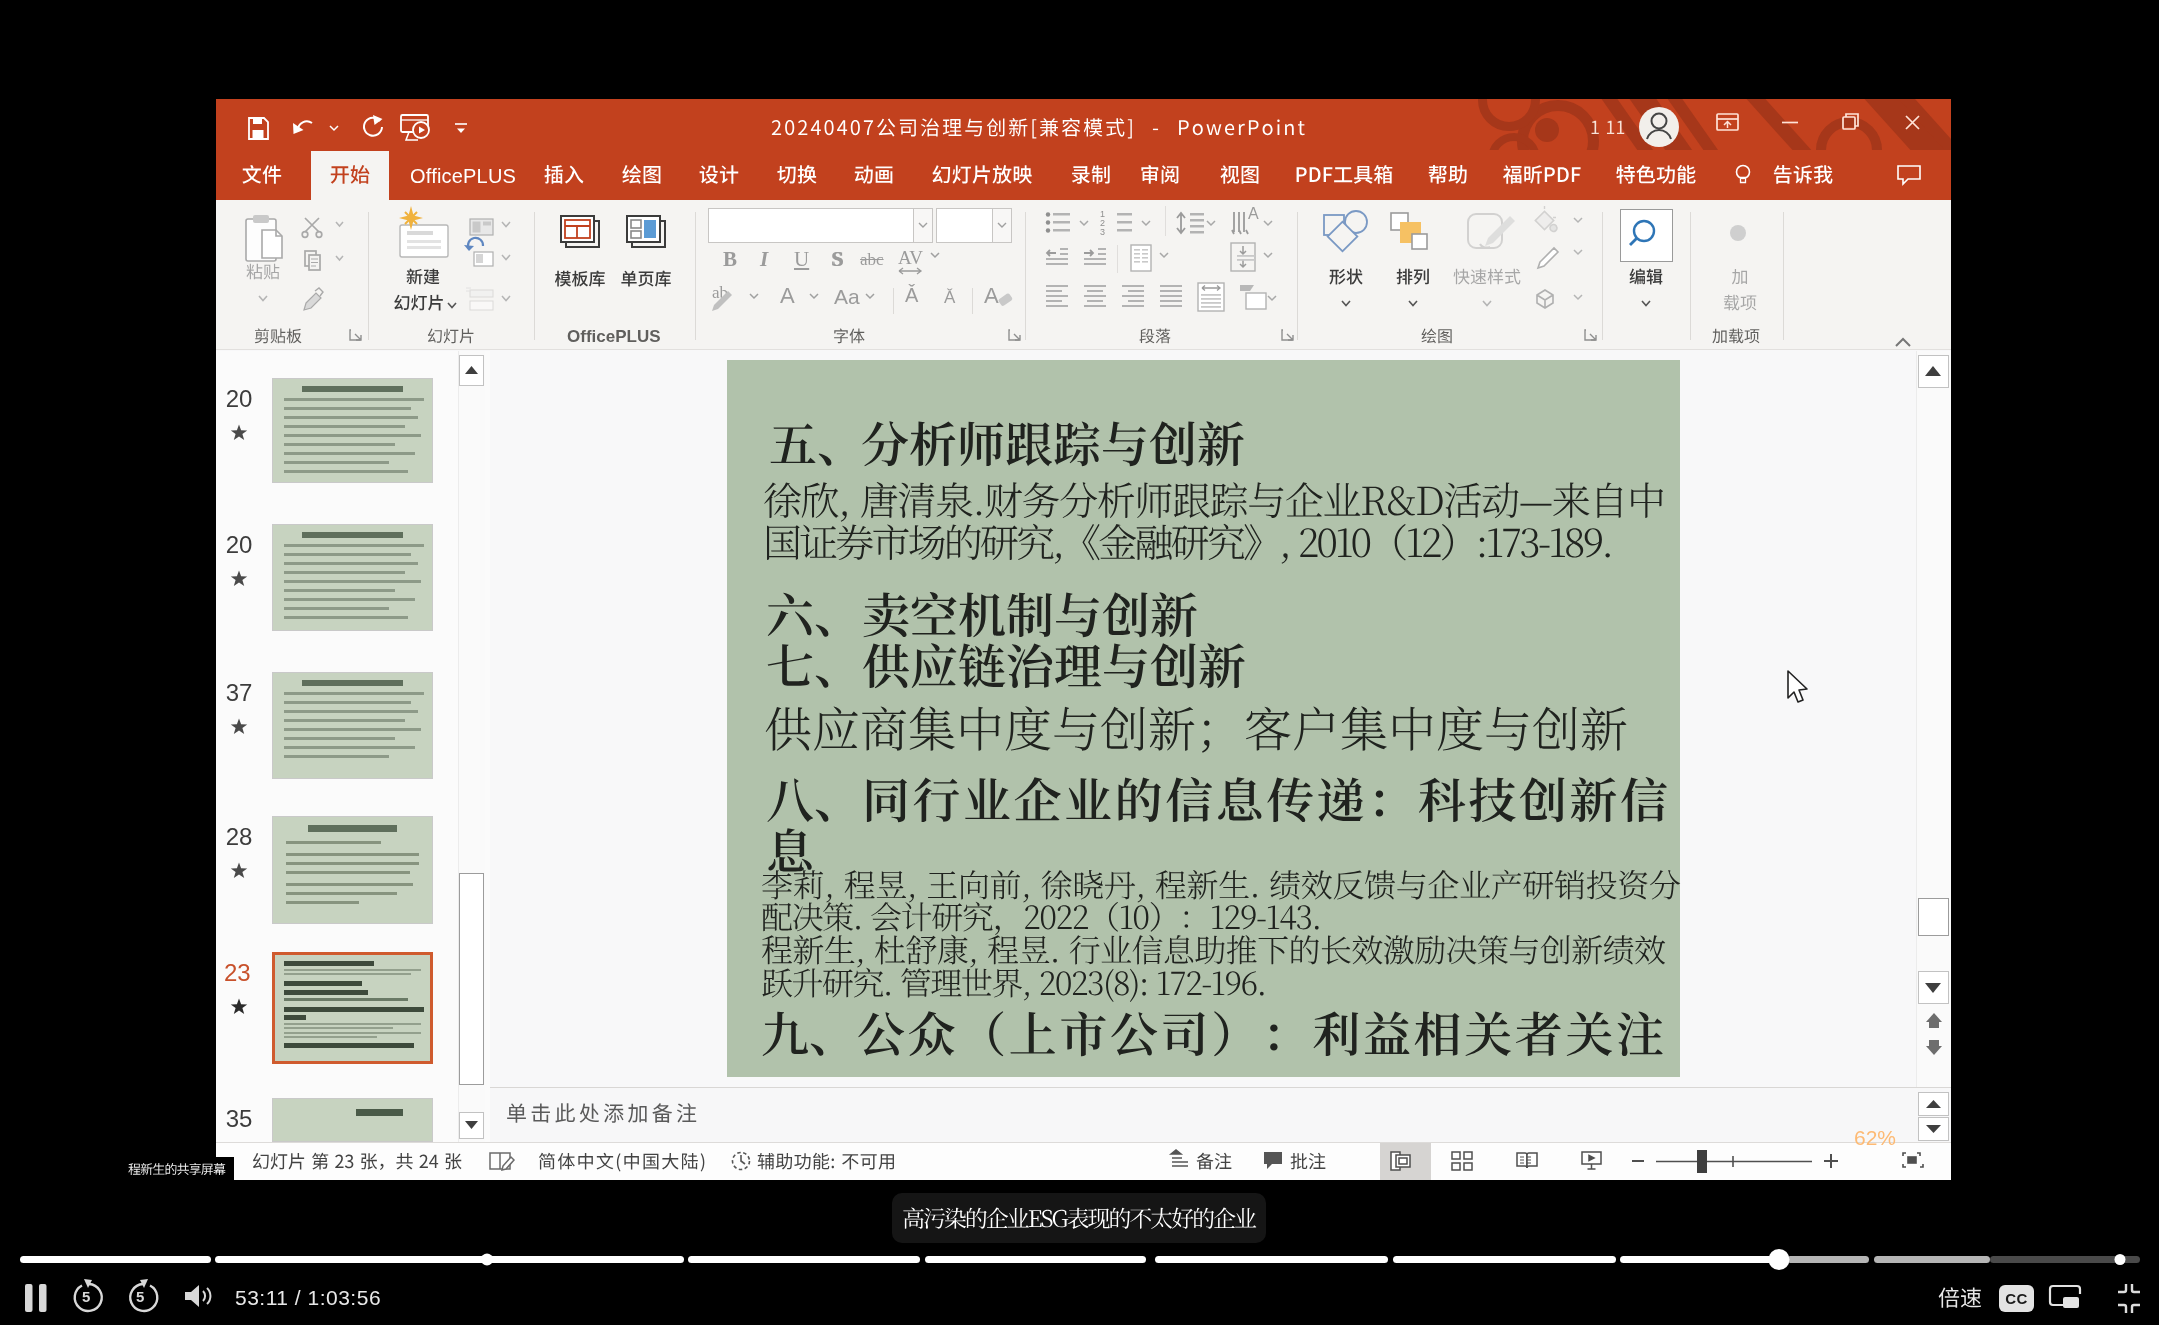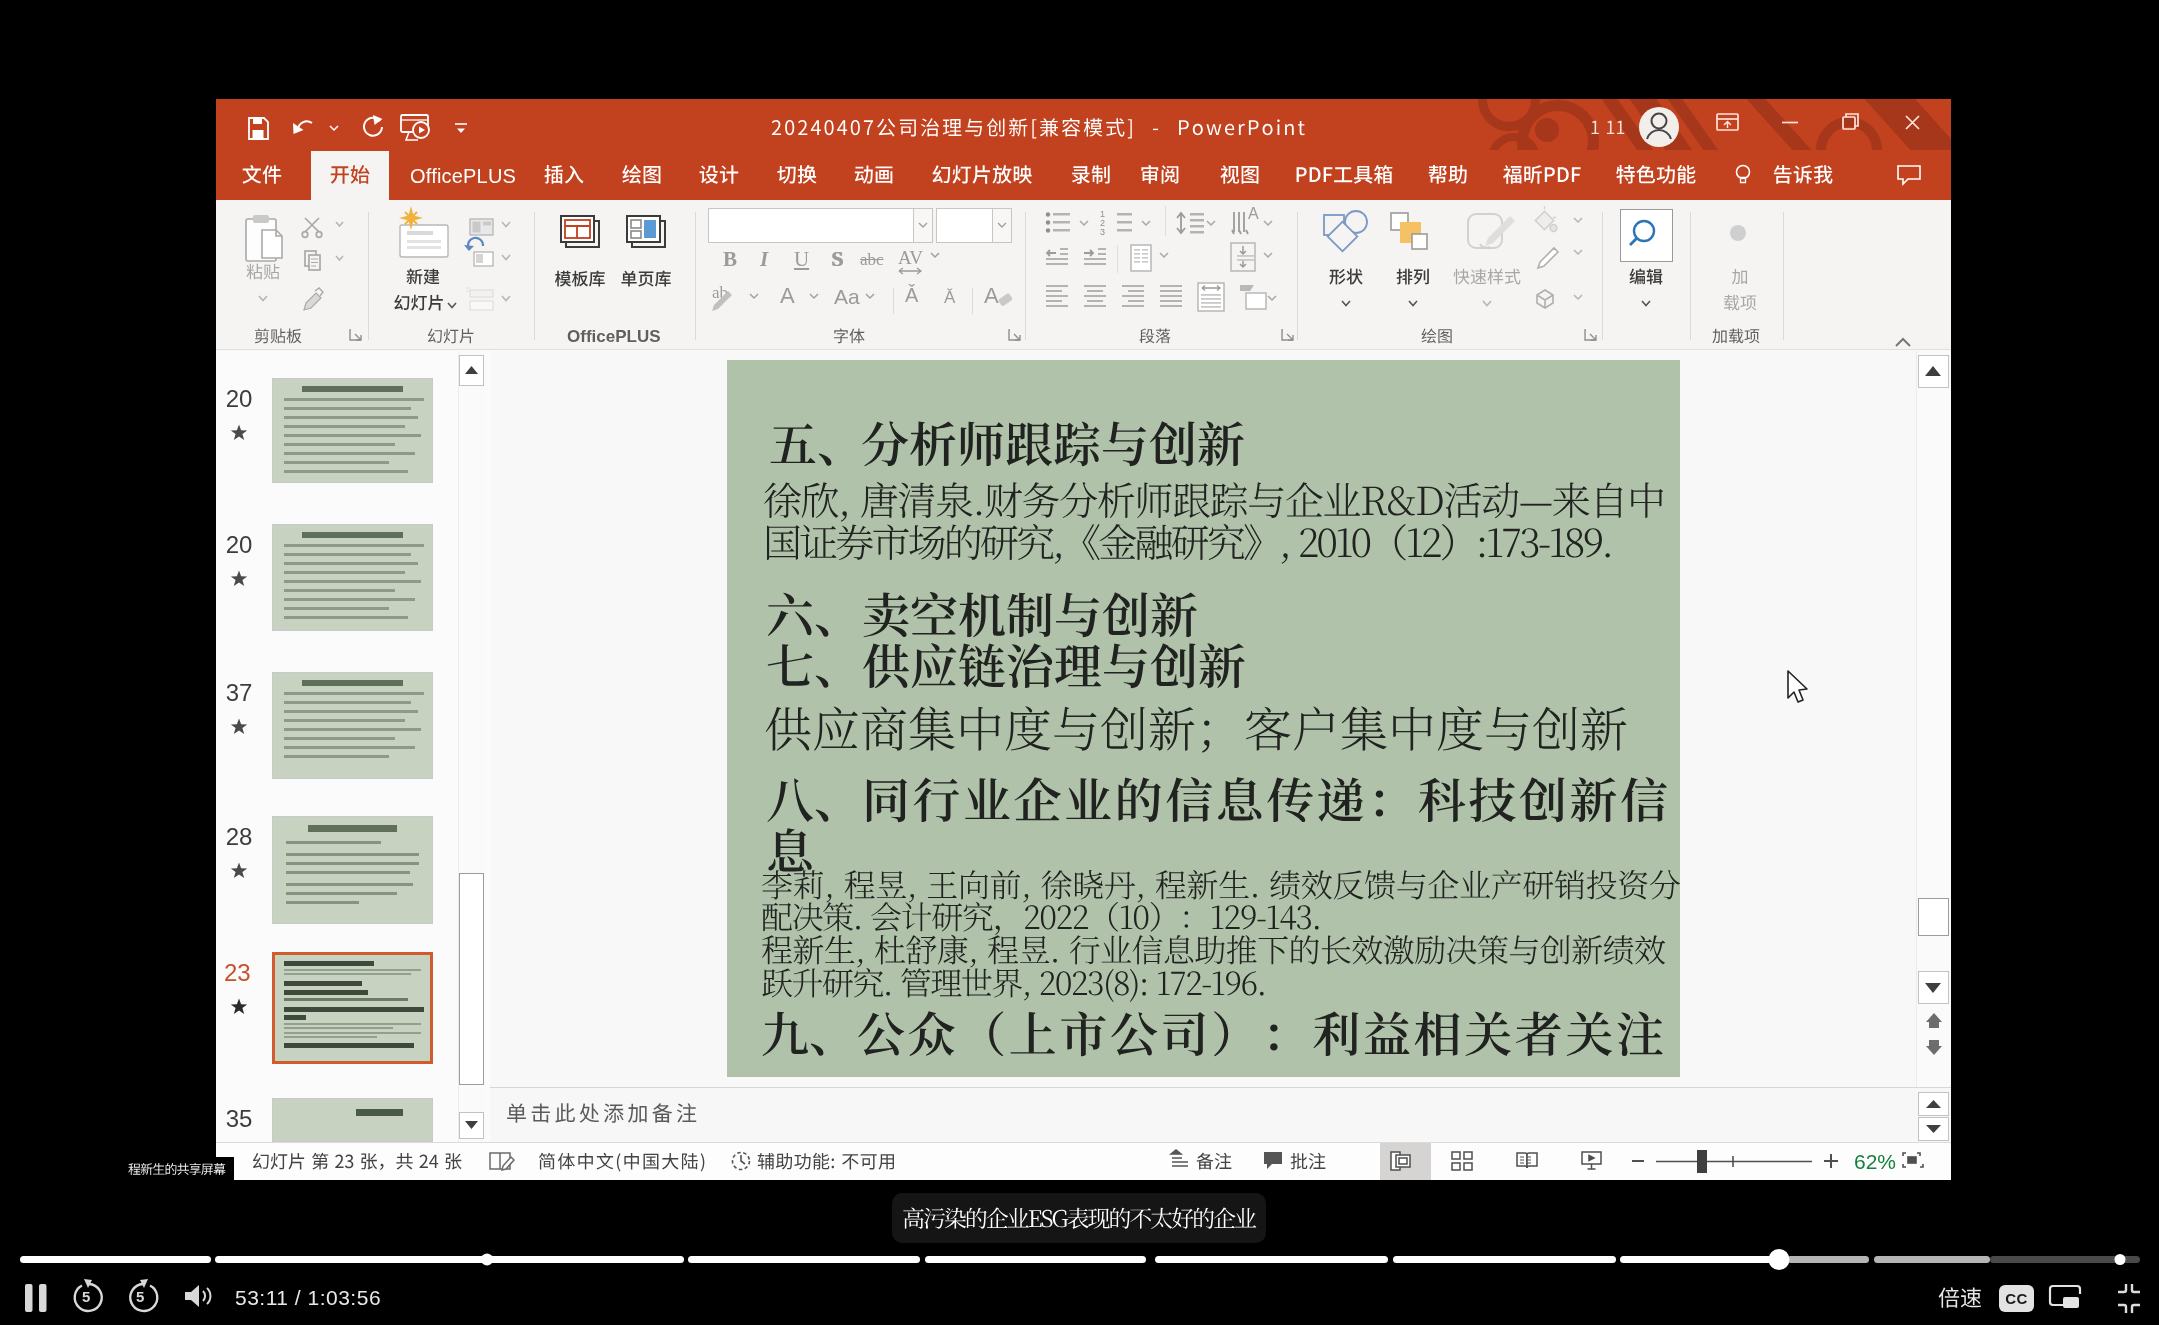--- a/index.html
+++ b/index.html
@@ -128,21 +128,21 @@
     <div style="position:absolute;left:459px;top:355px;width:25px;height:31px;background:#fff;border:1px solid #c2c2c2;box-sizing:border-box"></div>
     <div style="position:absolute;left:459px;top:873px;width:25px;height:212px;background:#fff;border:1px solid #9c9c9c;box-sizing:border-box"></div>
     <div style="position:absolute;left:459px;top:1112px;width:25px;height:27px;background:#fff;border:1px solid #c2c2c2;box-sizing:border-box"></div>
     <div style="position:absolute;left:1916px;top:351px;width:35px;height:736px;background:#fafafa;border-left:1px solid #ececec;box-sizing:border-box"></div>
     <div style="position:absolute;left:1918px;top:355px;width:31px;height:33px;background:#fff;border:1px solid #c2c2c2;box-sizing:border-box"></div>
     <div style="position:absolute;left:1918px;top:898px;width:31px;height:38px;background:#fff;border:1px solid #9c9c9c;box-sizing:border-box"></div>
     <div style="position:absolute;left:1918px;top:971px;width:31px;height:33px;background:#fff;border:1px solid #c2c2c2;box-sizing:border-box"></div>
     <div style="position:absolute;left:1918px;top:1092px;width:31px;height:24px;background:#fff;border:1px solid #c2c2c2;box-sizing:border-box"></div>
     <div style="position:absolute;left:1918px;top:1117px;width:31px;height:24px;background:#fff;border:1px solid #c2c2c2;box-sizing:border-box"></div>
     <div style="position:absolute;left:1380px;top:1143px;width:51px;height:37px;background:#d6d4d2"></div>
-    <div style="position:absolute;left:1854px;top:1150px;font:21px 'Liberation Sans',sans-serif;color:#15803d">62%</div>
+    <div style="position:absolute;left:1854px;top:1126px;font:21px 'Liberation Sans',sans-serif;color:#fdba74">62%</div>
     <div style="position:absolute;left:120px;top:1157px;width:114px;height:23px;background:#000"></div>
     <div style="position:absolute;left:892px;top:1193px;width:374px;height:50px;background:#151515;border-radius:10px"></div>
     <div style="position:absolute;left:20px;top:1256px;width:191px;height:7px;background:#fff;border-radius:3.5px"></div>
     <div style="position:absolute;left:215px;top:1256px;width:469px;height:7px;background:#fff;border-radius:3.5px"></div>
     <div style="position:absolute;left:688px;top:1256px;width:232px;height:7px;background:#fff;border-radius:3.5px"></div>
     <div style="position:absolute;left:925px;top:1256px;width:221px;height:7px;background:#fff;border-radius:3.5px"></div>
     <div style="position:absolute;left:1155px;top:1256px;width:233px;height:7px;background:#fff;border-radius:3.5px"></div>
     <div style="position:absolute;left:1393px;top:1256px;width:223px;height:7px;background:#fff;border-radius:3.5px"></div>
     <div style="position:absolute;left:1620px;top:1256px;width:152px;height:7px;background:#fff;border-radius:3.5px"></div>
     <div style="position:absolute;left:1787px;top:1256px;width:82px;height:7px;background:#b5b5b5;border-radius:3.5px"></div>

